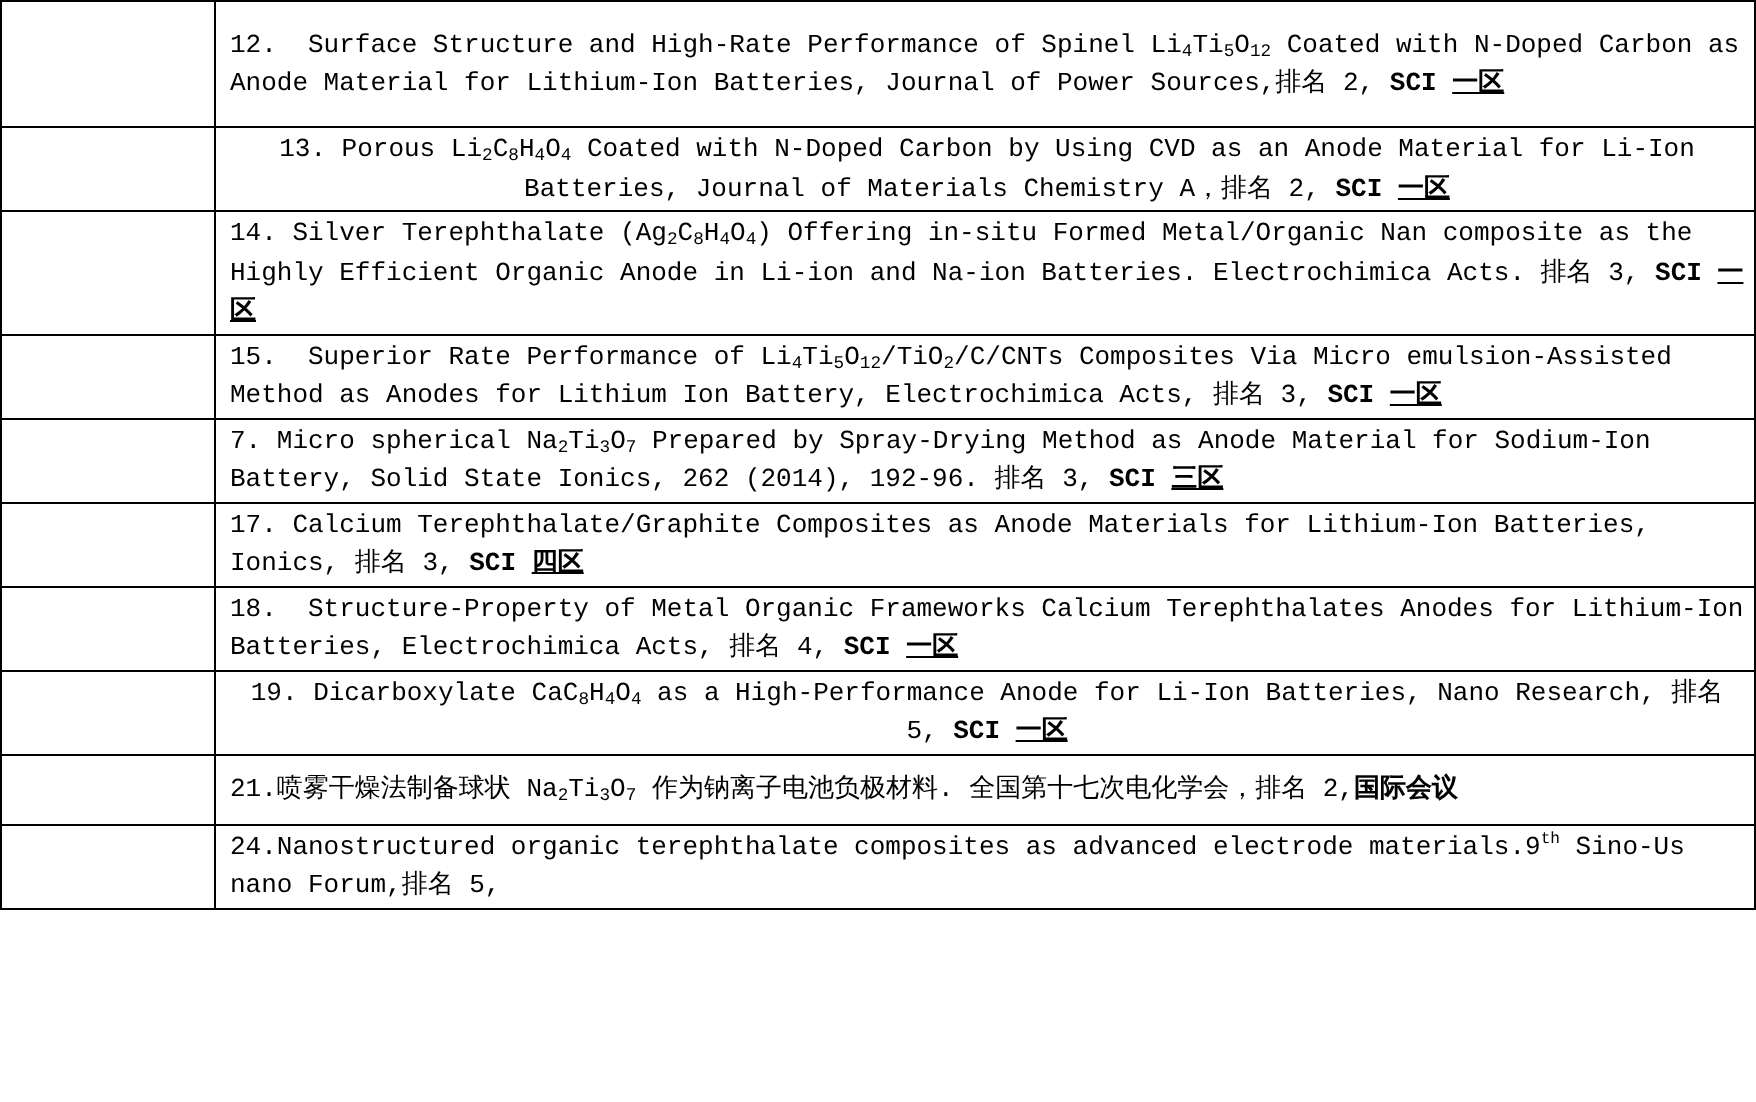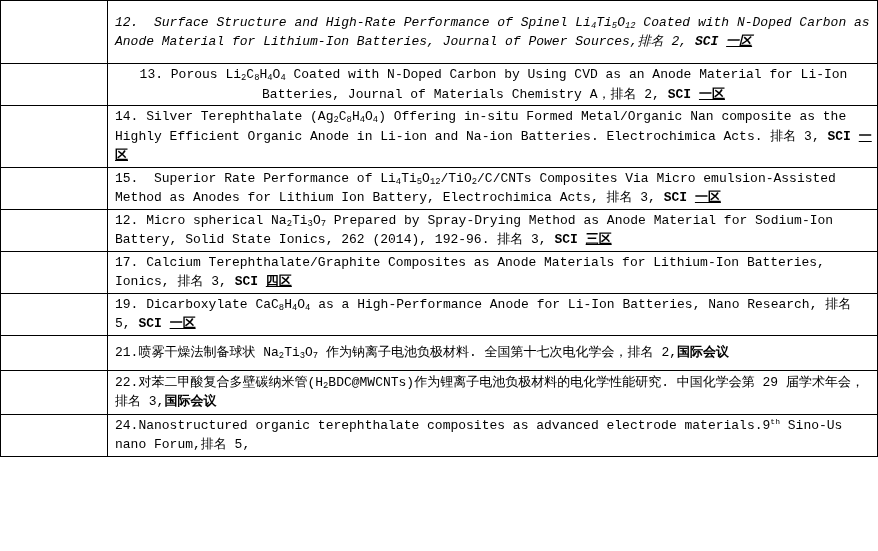--- a/index.html
+++ b/index.html
@@ -42,55 +42,55 @@
     line-height: 0;
     vertical-align: super;
   }
 </style>
 </head>
 <body>
 
 <div class="page">
   <table class="pub-table">
     <tbody>
-        <tr style="height: 63px; font-style: italic;">
+        <tr style="height: 63px;">
           <td class="num-col"></td>
           <td class="content-col"><span>12.  Surface Structure and High-Rate Performance of Spinel Li</span><sub>4</sub><span>Ti</span><sub>5</sub><span>O</span><sub>12</sub><span> Coated with N-Doped Carbon as Anode Material for Lithium-Ion Batteries, Journal of Power Sources,排名 2, </span><span class="bold">SCI </span><span class="bold underline">一区</span></td>
         </tr>
         <tr style="height: 40px; text-align: center;">
           <td class="num-col"></td>
           <td class="content-col"><span>13. Porous Li</span><sub>2</sub><span>C</span><sub>8</sub><span>H</span><sub>4</sub><span>O</span><sub>4</sub><span> Coated with N-Doped Carbon by Using CVD as an Anode Material for Li-Ion Batteries, Journal of Materials Chemistry A，排名 2, </span><span class="bold">SCI </span><span class="bold underline">一区</span></td>
         </tr>
         <tr style="height: 39px; margin-left: 44px;">
           <td class="num-col"></td>
           <td class="content-col"><span>14. Silver Terephthalate (Ag</span><sub>2</sub><span>C</span><sub>8</sub><span>H</span><sub>4</sub><span>O</span><sub>4</sub><span>) Offering in-situ Formed Metal/Organic Nan composite as the Highly Efficient Organic Anode in Li-ion and Na-ion Batteries. Electrochimica Acts. 排名 3, </span><span class="bold">SCI </span><span class="bold underline">一区</span></td>
         </tr>
         <tr style="height: 41px; margin-left: 12px;">
           <td class="num-col"></td>
           <td class="content-col"><span>15.  Superior Rate Performance of Li</span><sub>4</sub><span>Ti</span><sub>5</sub><span>O</span><sub>12</sub><span>/TiO</span><sub>2</sub><span>/C/CNTs Composites Via Micro emulsion-Assisted Method as Anodes for Lithium Ion Battery, Electrochimica Acts, 排名 3, </span><span class="bold">SCI </span><span class="bold underline">一区</span></td>
         </tr>
         <tr style="height: 40px;">
           <td class="num-col"></td>
-          <td class="content-col"><span>12. Micro spherical Na</span><sub>2</sub><span>Ti</span><sub>3</sub><span>O</span><sub>7</sub><span> Prepared by Spray-Drying Method as Anode Material for Sodium-Ion Battery, Solid State Ionics, 262 (2014), 192-96. 排名 3, </span><span class="bold">SCI </span><span class="bold underline">三区</span></td>
+          <td class="content-col"><span>7. Micro spherical Na</span><sub>2</sub><span>Ti</span><sub>3</sub><span>O</span><sub>7</sub><span> Prepared by Spray-Drying Method as Anode Material for Sodium-Ion Battery, Solid State Ionics, 262 (2014), 192-96. 排名 3, </span><span class="bold">SCI </span><span class="bold underline">三区</span></td>
         </tr>
         <tr style="height: 40px; margin-top: 16px;">
           <td class="num-col"></td>
           <td class="content-col"><span>17. Calcium Terephthalate/Graphite Composites as Anode Materials for Lithium-Ion Batteries, Ionics, 排名 3, </span><span class="bold">SCI </span><span class="bold underline">四区</span></td>
         </tr>
-        <tr style="height: 36px;">
+        <tr style="height: 41px;">
+          <td class="num-col"></td>
+          <td class="content-col"><span>18.  Structure-Property of Metal Organic Frameworks Calcium Terephthalates Anodes for Lithium-Ion Batteries, Electrochimica Acts, 排名 4, </span><span class="bold">SCI </span><span class="bold underline">一区</span></td>
+        </tr>
+        <tr style="height: 36px; text-align: center;">
           <td class="num-col"></td>
           <td class="content-col"><span>19. Dicarboxylate CaC</span><sub>8</sub><span>H</span><sub>4</sub><span>O</span><sub>4</sub><span> as a High-Performance Anode for Li-Ion Batteries, Nano Research, 排名 5, </span><span class="bold">SCI </span><span class="bold underline">一区</span></td>
         </tr>
         <tr style="height: 35px; padding-left: 20px;">
           <td class="num-col"></td>
           <td class="content-col"><span>21.喷雾干燥法制备球状 Na</span><sub>2</sub><span>Ti</span><sub>3</sub><span>O</span><sub>7</sub><span> 作为钠离子电池负极材料. 全国第十七次电化学会，排名 2,</span><span class="bold">国际会议</span></td>
-        </tr>
-        <tr style="height: 44px;">
-          <td class="num-col"></td>
-          <td class="content-col"><span>22.对苯二甲酸复合多壁碳纳米管(H</span><sub>2</sub><span>BDC@MWCNTs)作为锂离子电池负极材料的电化学性能研究. 中国化学会第 29 届学术年会，排名 3,</span><span class="bold">国际会议</span></td>
         </tr>
         <tr style="height: 40px;">
           <td class="num-col"></td>
           <td class="content-col"><span>24.Nanostructured organic terephthalate composites as advanced electrode materials.9</span><sup>th</sup><span> Sino-Us nano Forum,排名 5,</span></td>
         </tr>
       </tbody>
   </table>
 </div>
 
 </body></html>

